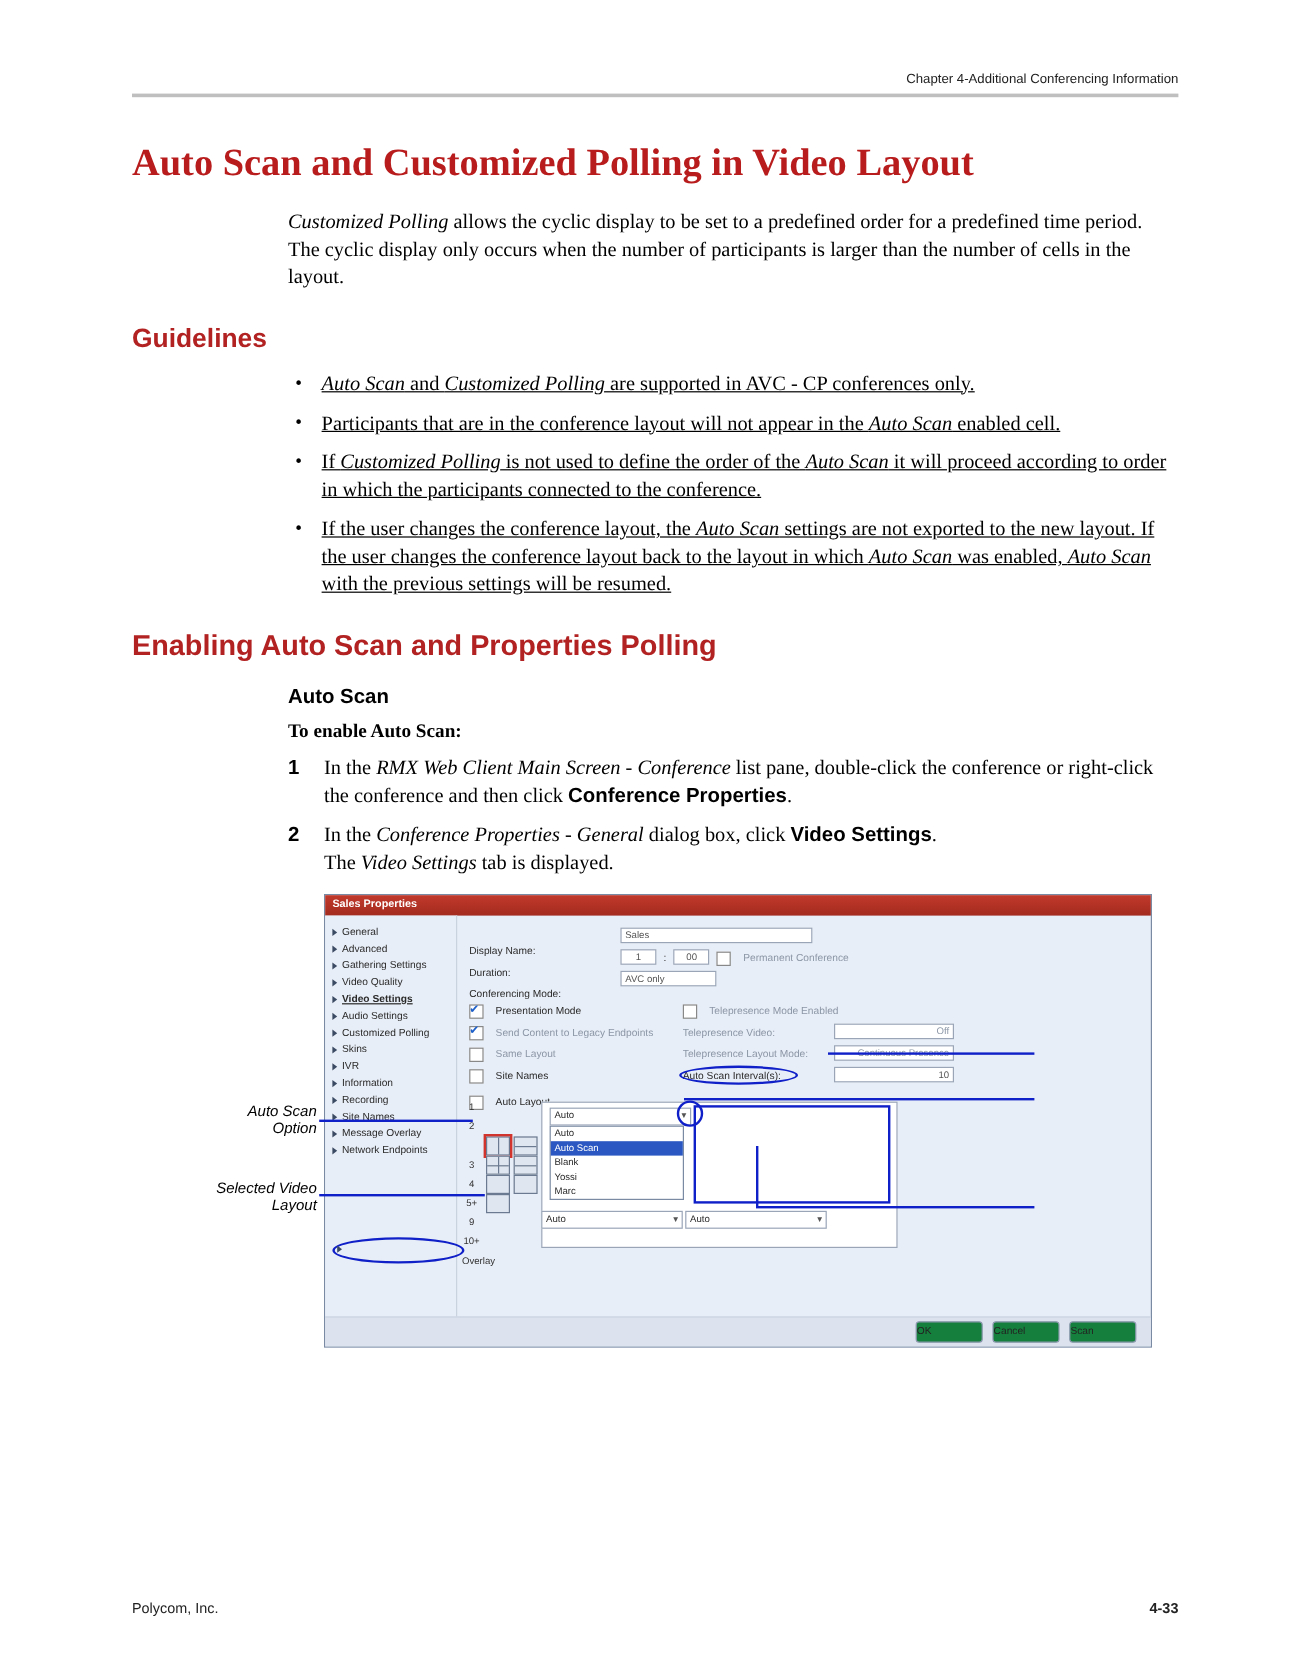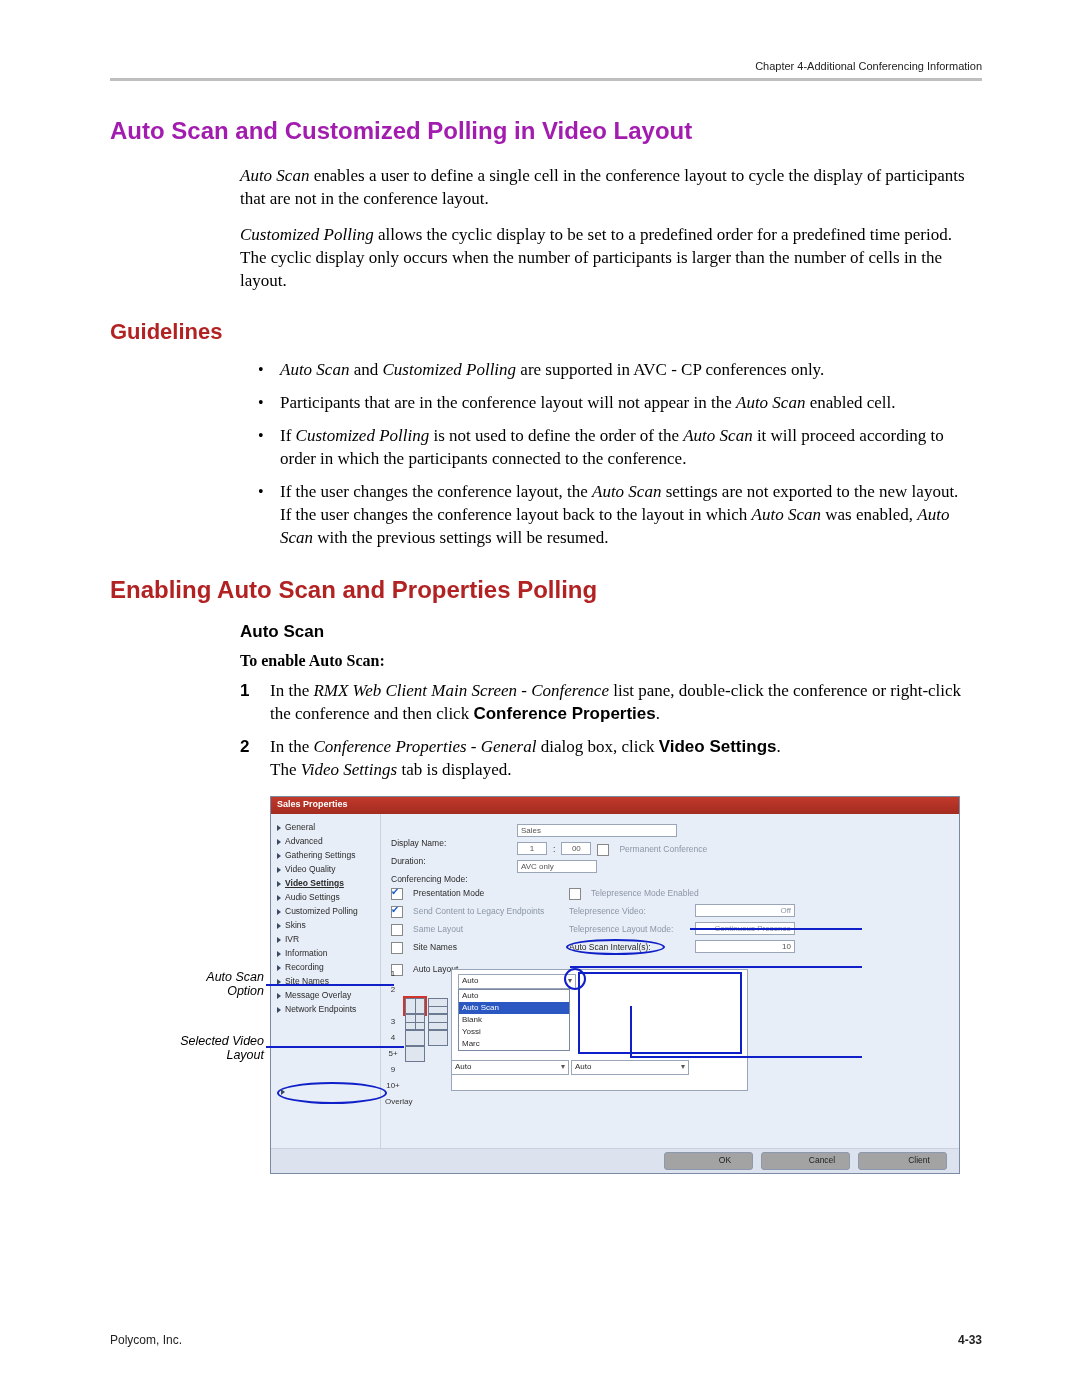--- a/index.html
+++ b/index.html
@@ -23,24 +23,24 @@
     font-size: 11px;
     color: #222;
     margin-bottom: 6px;
   }
   .header-rule {
     border: none;
     border-top: 3px solid #bfbfbf;
     margin: 0 0 36px 0;
   }
   h1.title {
-    font-family: Liberation Sans, sans-serif;
-    font-weight: 700;
-    color: #a21caf;
-    font-size: 24px;
+    font-family: Liberation Serif, serif;
+    font-weight: 700;
+    color: #b91c1c;
+    font-size: 32px;
     margin: 0 0 20px 0;
     line-height: 1.15;
   }
   .body-indent {
     margin-left: 130px;
     font-size: 17px;
     line-height: 1.35;
   }
   .body-indent p { margin: 0 0 14px 0; }
   .italic { font-style: italic; }
@@ -48,21 +48,22 @@
     font-family: Arial, Helvetica, sans-serif;
     font-weight: 700;
     color: #b22222;
     font-size: 22px;
     margin: 26px 0 14px 0;
   }
   h2.section.big { font-size: 24px; }
   ul.bullets {
     list-style: none;
     padding: 0;
-    margin: 12px;
+    margin: 0;
+    text-decoration: underline;
   }
   ul.bullets > li {
     position: relative;
     padding-left: 28px;
     margin-bottom: 10px;
   }
   ul.bullets > li::before {
     content: "•";
     position: absolute;
     left: 6px;
@@ -246,22 +247,22 @@
   .thumb .vline{position:absolute;left:50%;top:0;bottom:0;width:1px;background:#6b7a90;}
   .thumb .hline{position:absolute;top:50%;left:0;right:0;height:1px;background:#6b7a90;}
   .dlg-foot{
     position:absolute; bottom:0; left:0; right:0;
     height:24px; background:#dce3ee;
     display:flex; justify-content:flex-end; align-items:center;
     gap:8px; padding-right:12px;
     border-top:1px solid #c9d2df;
   }
   .btn{
-    width:54px;height:16px;background:#a3a3a3;border:1px solid #8b98ad;
-    border-radius:3px;font-size:8.5px;line-height:14px;text-align:center;color:#222;padding-left:33px;
+    width:54px;height:16px;background:#15803d;border:1px solid #8b98ad;
+    border-radius:3px;font-size:8.5px;line-height:14px;color:#222;
   }
   
   .anno-line{position:absolute;background:#1020c8;}
   .anno-circle{
     position:absolute;width:18px;height:18px;border:2px solid #1020c8;border-radius:50%;
   }
   .callout{
     position:absolute;
     font-family: Arial, Helvetica, sans-serif;
     font-style: italic;
@@ -279,23 +280,20 @@
 <body>
 
 <div class="page">
 
   <div class="header-right">Chapter 4-Additional Conferencing Information</div>
   <hr class="header-rule">
 
   <h1 class="title">Auto Scan and Customized Polling in Video Layout</h1>
 
   <div class="body-indent">
-    <p>
-      <span class="italic">Auto Scan</span><span> enables a user to define a single cell in the conference layout to cycle the display of participants that are not in the conference layout.</span>
-    </p>
     <p>
       <span class="italic">Customized Polling</span><span> allows the cyclic display to be set to a predefined order for a predefined time period. The cyclic display only occurs when the number of participants is larger than the number of cells in the layout.</span>
     </p>
   </div>
 
   <h2 class="section">Guidelines</h2>
 
   <div class="body-indent">
     <ul class="bullets">
       <li>
@@ -470,21 +468,21 @@
 
           <div class="combo2" style="left:70px; top:246px; width:110px;">Auto</div>
           <div class="combo2" style="left:190px; top:246px; width:110px;">Auto</div>
 
         </div>
       </div>
 
       <div class="dlg-foot">
         <div class="btn">OK</div>
         <div class="btn">Cancel</div>
-        <div class="btn">Client</div>
+        <div class="btn">Scan</div>
       </div>
     </div>
 
     <div class="anno-line" style="left:-4px; top:188px; width:128px; height:2px;"></div>
     <div class="anno-line" style="left:-4px; top:250px; width:138px; height:2px;"></div>
     <div class="anno-line" style="left:420px; top:132px; width:172px; height:2px;"></div>
     <div class="anno-line" style="left:300px; top:170px; width:292px; height:2px;"></div>
     <div class="anno-line" style="left:360px; top:210px; width:2px; height:50px;"></div>
     <div class="anno-line" style="left:360px; top:260px; width:232px; height:2px;"></div>
 

